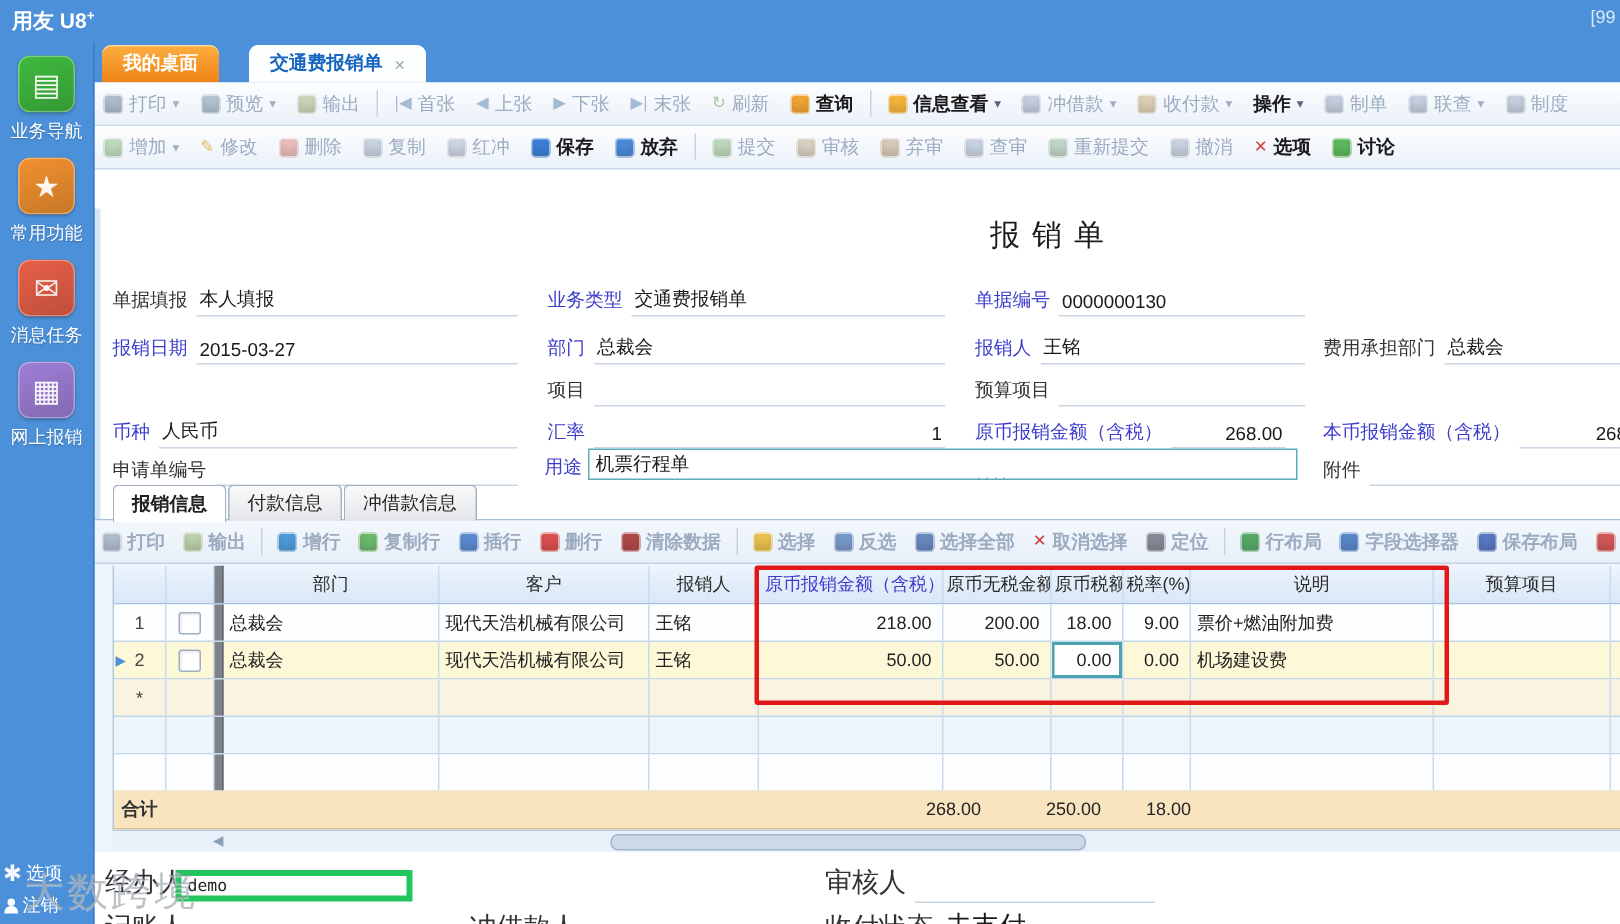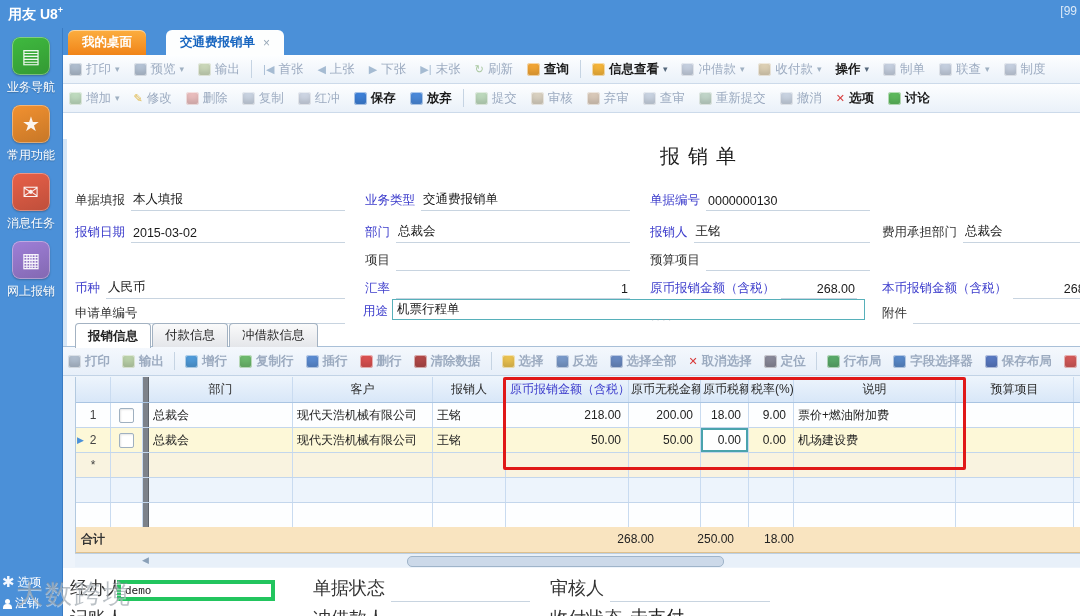--- a/index.html
+++ b/index.html
@@ -309,21 +309,21 @@
       <span class="flabel">业务类型</span>
         <span class="fvalue">交通费报销单</span>
     </div>
     <div class="field blue" style="left:588px;top:135px;width:220px">
       <span class="flabel">单据编号</span>
         <span class="fvalue">0000000130</span>
     </div>
 
     <div class="field blue" style="left:13px;top:167px;width:270px">
       <span class="flabel">报销日期</span>
-        <span class="fvalue">2015-03-02</span>
+        <span class="fvalue">2015-03-27</span>
     </div>
     <div class="field blue" style="left:303px;top:167px;width:265px">
       <span class="flabel">部门</span>
         <span class="fvalue">总裁会</span>
     </div>
     <div class="field blue" style="left:588px;top:167px;width:220px">
       <span class="flabel">报销人</span>
         <span class="fvalue">王铭</span>
     </div>
     <div class="field" style="left:820px;top:167px;width:198px">
@@ -472,24 +472,20 @@
     </div>
 
     <div class="redbox"></div>
 
     <div class="bottom"></div>
 
     <div class="bfield" style="left:8px;top:525px;width:44px">
       <span class="blabel">经办人</span>
     </div>
     <input class="demo-input" style="top: 525px;" readonly="" value="demo">
-    <div class="bfield" style="left:251px;top:525px;width:217px">
-      <span class="blabel">单据状态</span>
-        <span class="bvalue"></span>
-    </div>
     <div class="bfield" style="left:488px;top:525px;width:220px">
       <span class="blabel">审核人</span>
         <span class="bvalue"></span>
     </div>
     <div class="bfield" style="left:8px;top:555px;width:220px">
       <span class="blabel">记账人</span>
     </div>
     <div class="bfield" style="left:251px;top:555px;width:217px">
       <span class="blabel">冲借款人</span>
     </div>

